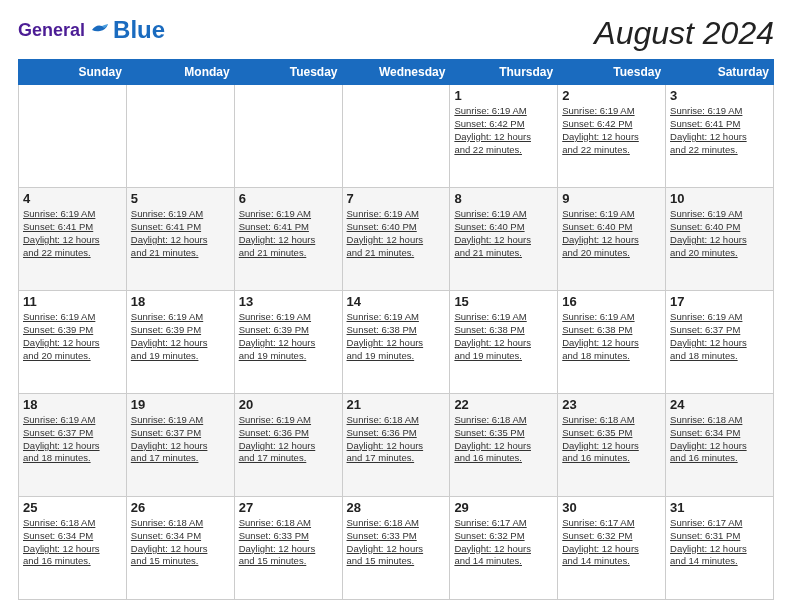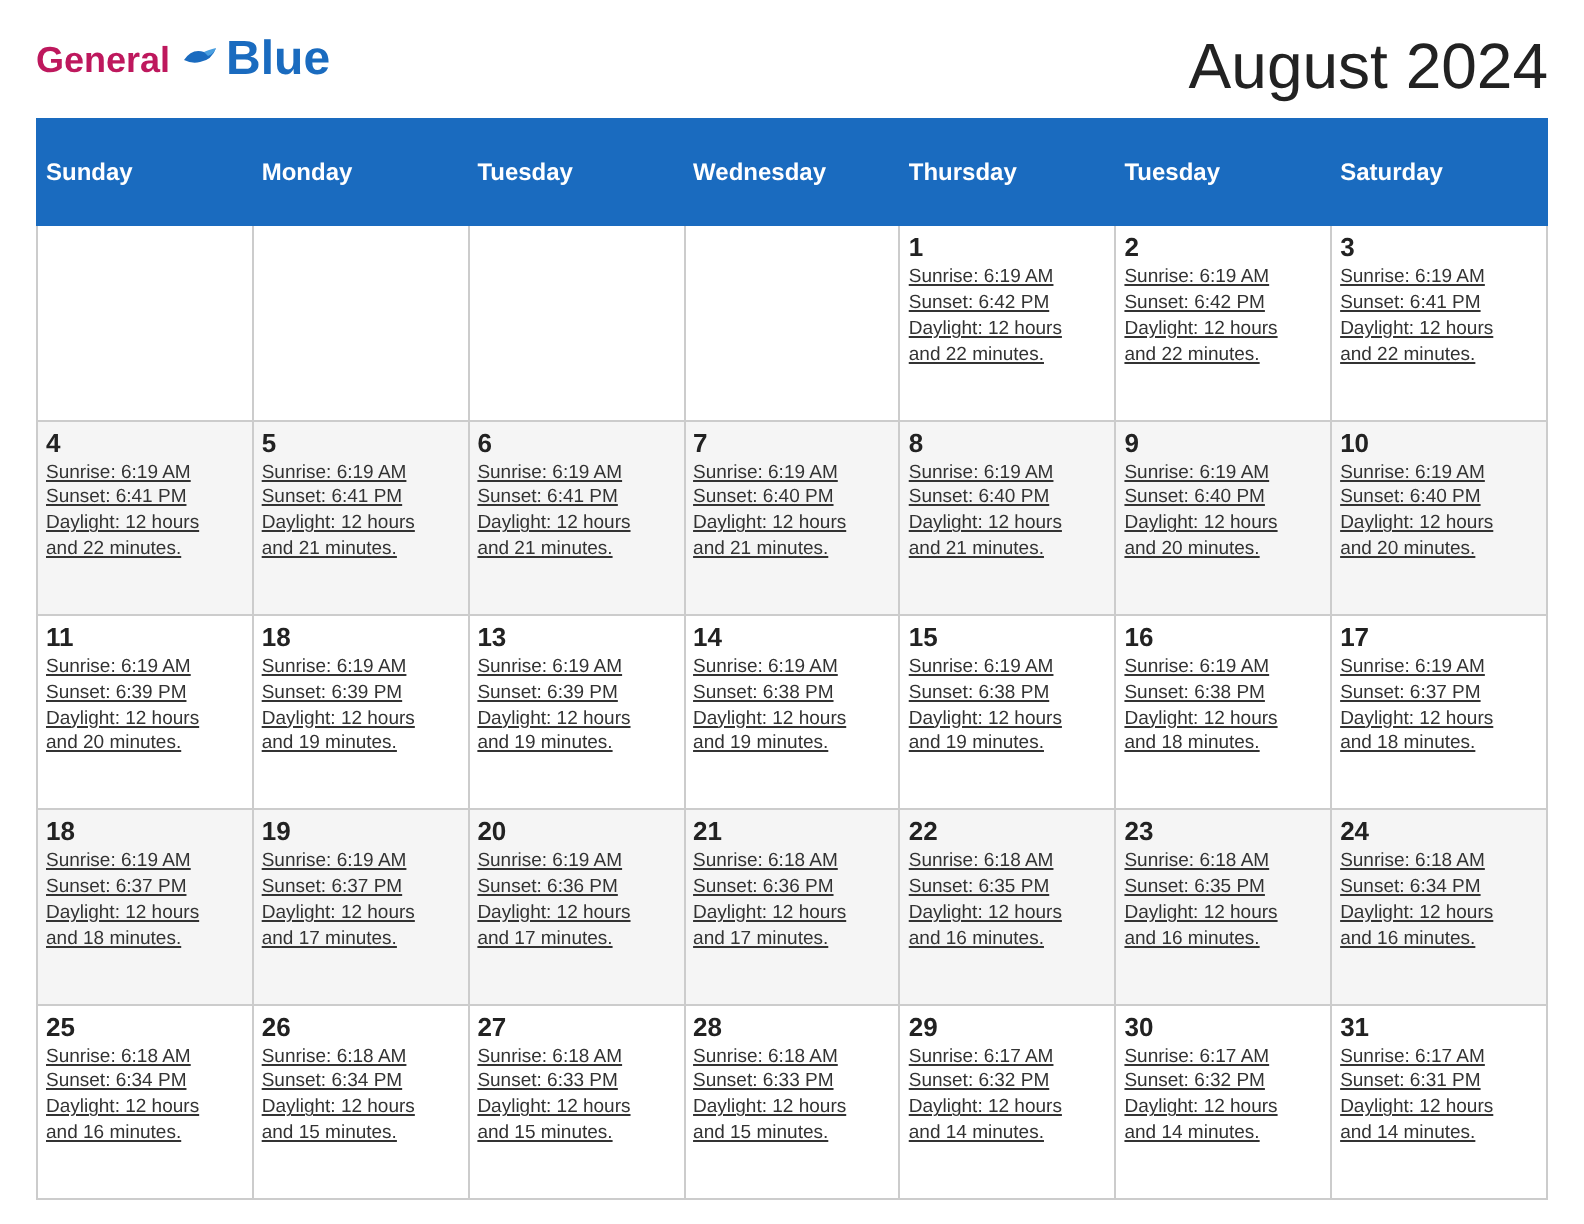--- a/index.html
+++ b/index.html
@@ -28,20 +28,21 @@
       flex-direction: column;
       align-items: flex-start;
     }
     .logo-row {
       display: flex;
       align-items: center;
       gap: 3px;
     }
     .title-block {
       text-align: right;
+      font-style: italic;
     }
     .title-block .month-year {
       font-size: 32px;
       font-weight: normal;
       color: #222;
       line-height: 1.1;
     }
     .title-block .location {
       font-size: 14px;
       color: #444;
@@ -51,22 +52,22 @@
       flex: 1;
       border-collapse: collapse;
       width: 100%;
       table-layout: fixed;
     }
     .calendar thead tr th {
       background: #1a6bbf;
       color: #fff;
       font-size: 12px;
       font-weight: bold;
-      padding: 19px 4px;
-      text-align: left;
+      padding: 5px 4px;
+      text-align: right;
       border: 1px solid #1a6bbf;
     }
     .calendar tbody tr td {
       border: 1px solid #ccc;
       vertical-align: top;
       padding: 3px 4px;
       font-size: 10px;
       color: #333;
       height: 82px;
       background: #fff;
@@ -96,21 +97,21 @@
       text-align: left;
     }
   </style>
 </head>
 <body>
 
 <div class="page">
   <div class="header">
     <div class="logo">
       <div class="logo-row">
-        <span style="font-size:18px;font-weight:bold;color:#be185d;">General</span>
+        <span style="font-size:18px;font-weight:bold;color:#4c1d95;">General</span>
         <svg width="22" height="16" viewBox="0 0 22 16">
           <path d="M4 8 Q8 2 14 4 Q18 5 20 2 Q18 8 12 9 Q8 10 4 8Z" fill="#1a6bbf"></path>
           <path d="M14 4 Q16 3 20 2 Q19 5 16 6Z" fill="#4a9fe0"></path>
         </svg>
         <span style="font-size:24px;font-weight:bold;color:#1a6bbf;">Blue</span>
       </div>
     </div>
     <div class="title-block">
       <div class="month-year">August 2024</div>
     </div>

